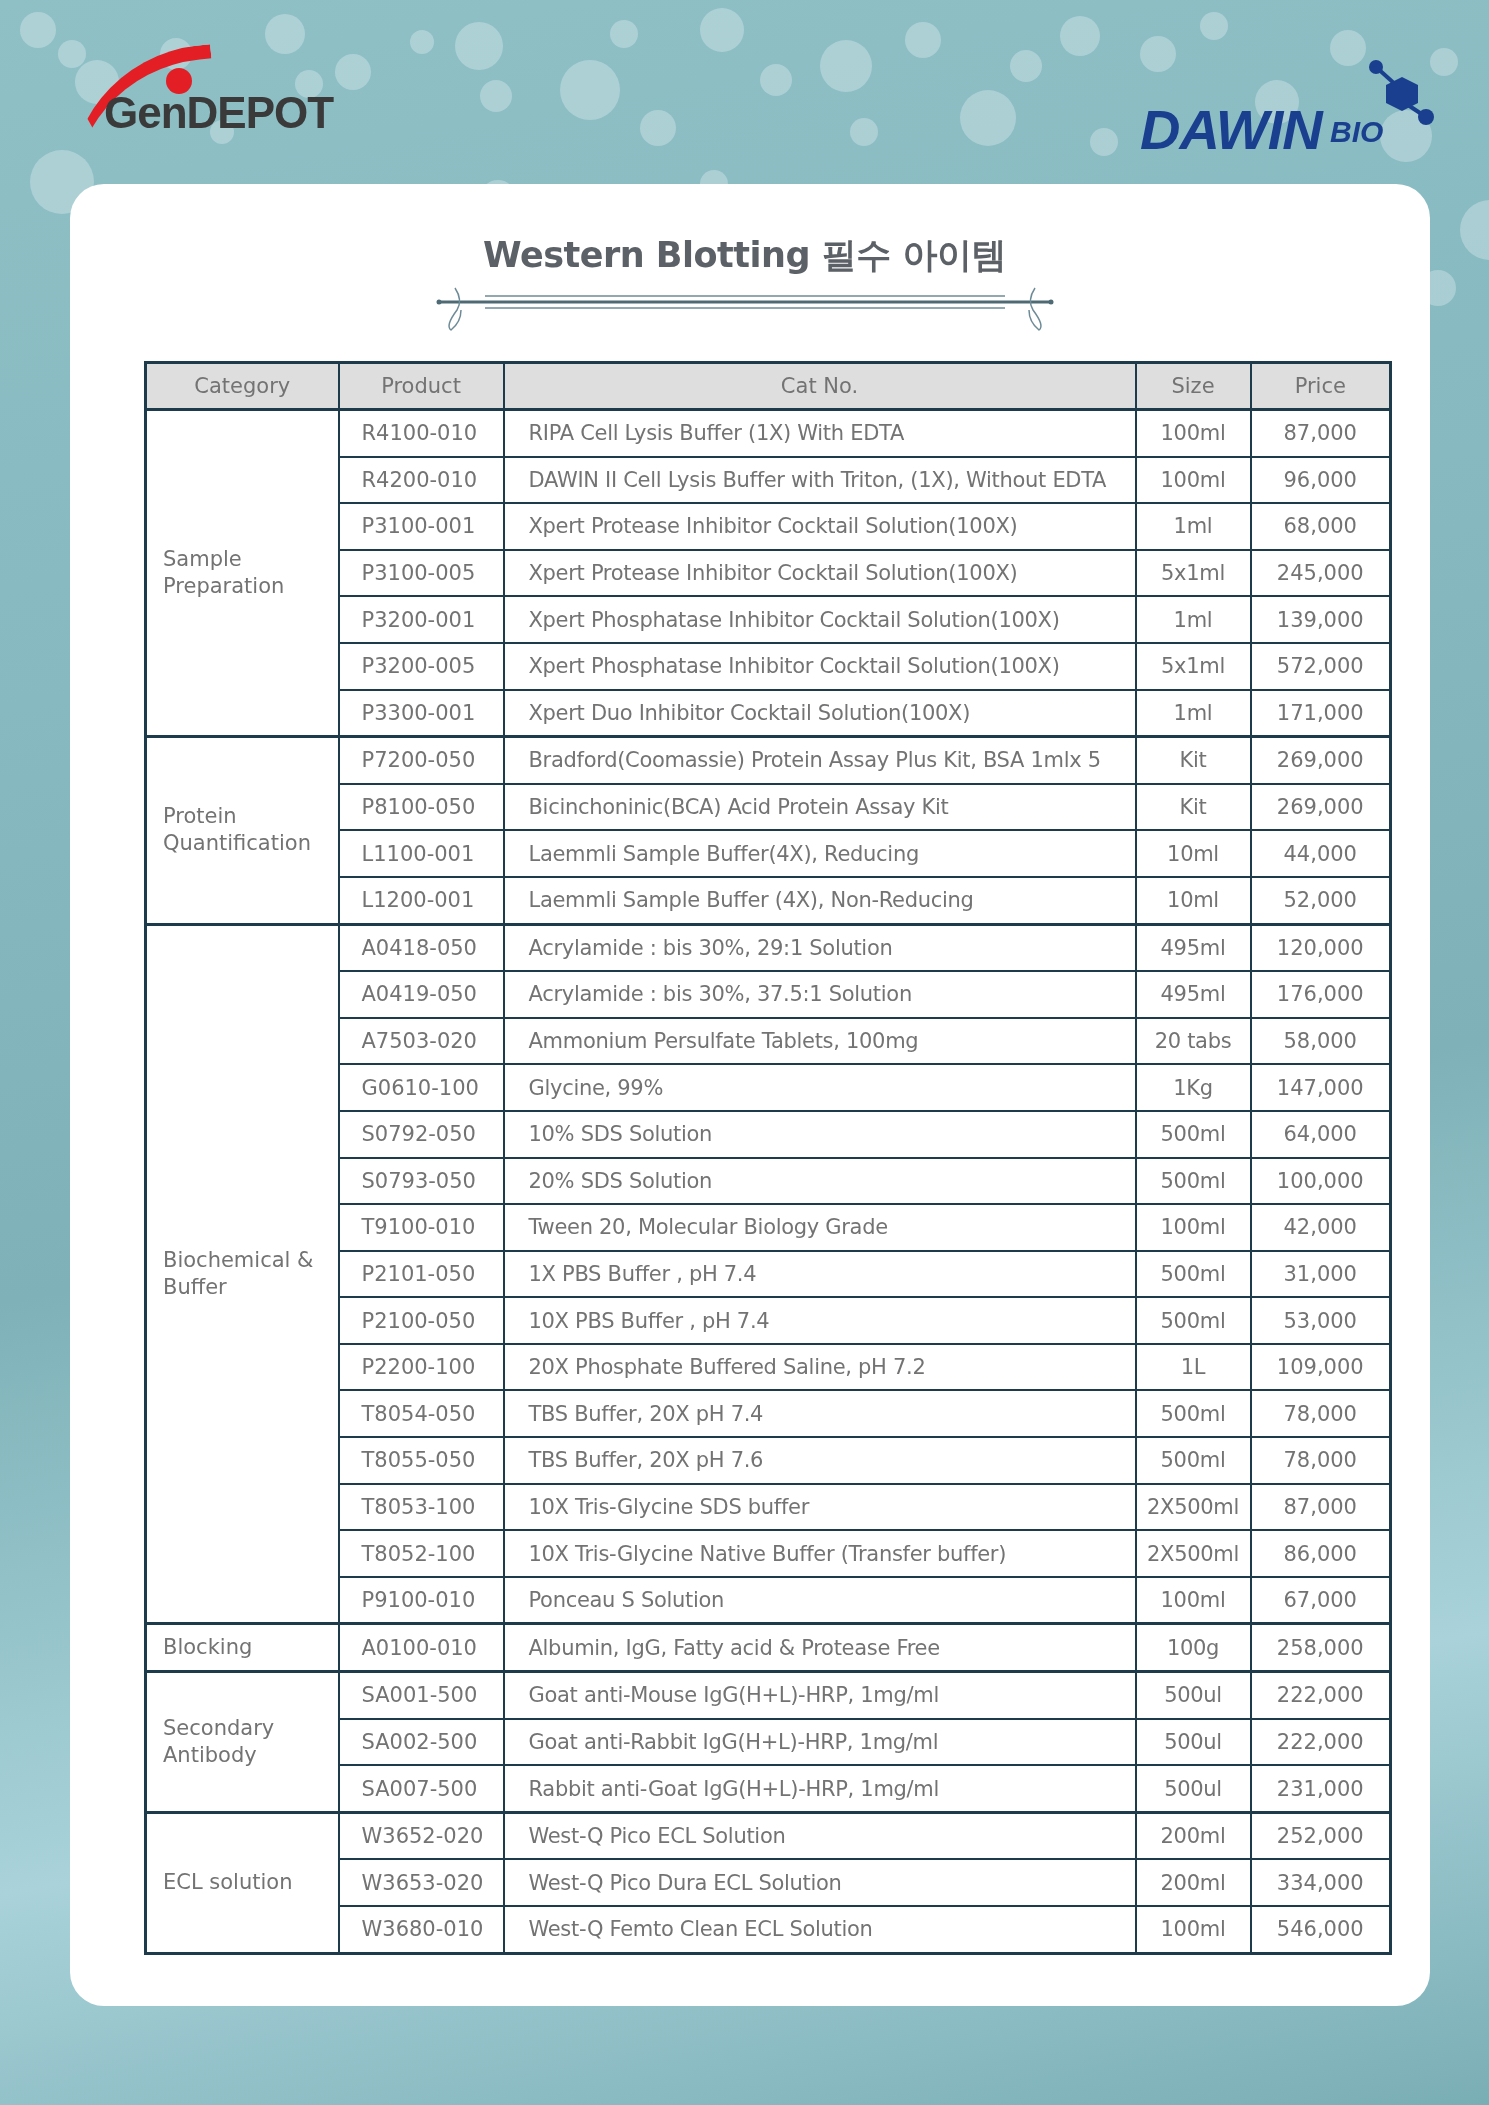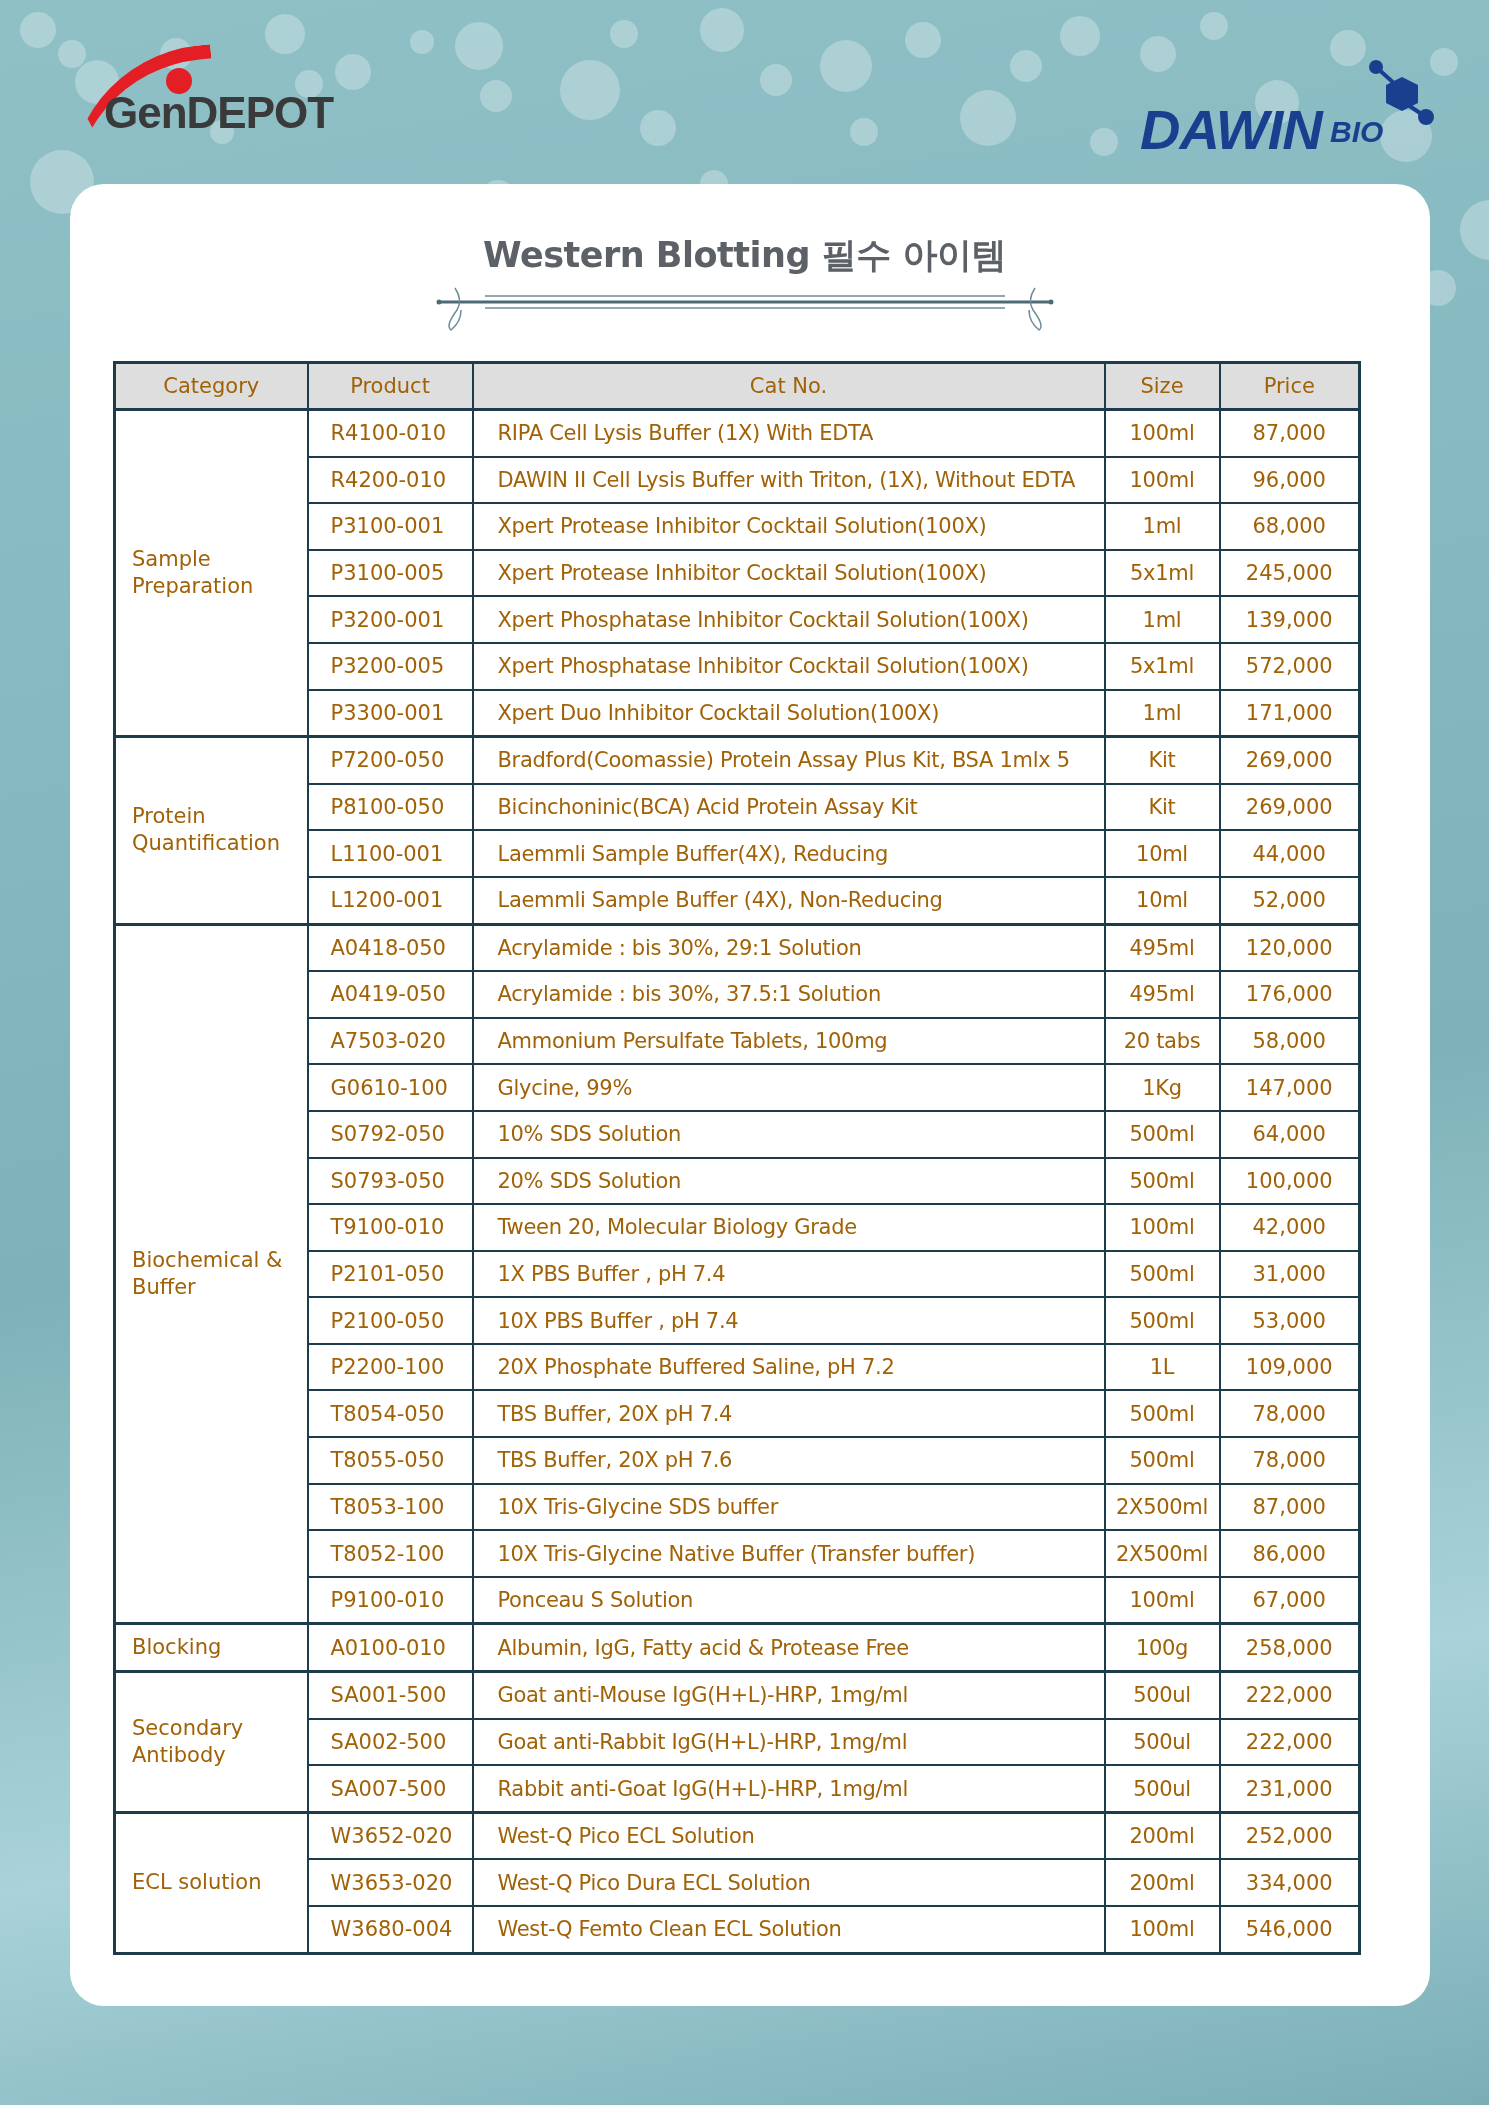--- a/index.html
+++ b/index.html
@@ -39,23 +39,23 @@
     background: #ffffff; border-radius: 34px;
   }
   .title {
     position: absolute; left: 0; top: 232px; width: 1489px; text-align: center;
     font-family: "DejaVu Sans", sans-serif; font-weight: bold; font-size: 35px; color: #5b6166;
     letter-spacing: -0.5px;
   }
   .ornament { position: absolute; left: 435px; top: 282px; }
 
   table.prices {
-    position: absolute; left: 113px; top: 361px; width: 1245px;
+    position: absolute; left: 144px; top: 361px; width: 1245px;
     border-collapse: collapse; table-layout: fixed;
-    font-family: "DejaVu Sans", sans-serif; font-size: 21px; color: #a16207;
+    font-family: "DejaVu Sans", sans-serif; font-size: 21px; color: #737373;
     border: 3px solid #1d3b4a;
   }
   table.prices col.c1 { width: 193px; }
   table.prices col.c2 { width: 165px; }
   table.prices col.c3 { width: 632px; }
   table.prices col.c4 { width: 115px; }
   table.prices col.c5 { width: 140px; }
   table.prices th {
     height: 44px; background: #dedede; font-weight: normal; font-size: 21px;
     border: 2px solid #1d3b4a; border-bottom: 3px solid #1d3b4a; text-align: center; padding: 0;
@@ -359,19 +359,19 @@
         <td class="size">200ml</td>
         <td class="price">252,000</td>
       </tr>
       <tr>
         <td class="code">W3653-020</td>
         <td class="name">West-Q Pico Dura ECL Solution</td>
         <td class="size">200ml</td>
         <td class="price">334,000</td>
       </tr>
       <tr>
-        <td class="code">W3680-004</td>
+        <td class="code">W3680-010</td>
         <td class="name">West-Q Femto Clean ECL Solution</td>
         <td class="size">100ml</td>
         <td class="price">546,000</td>
       </tr>
     </tbody>
 </table>
 
 </body></html>

